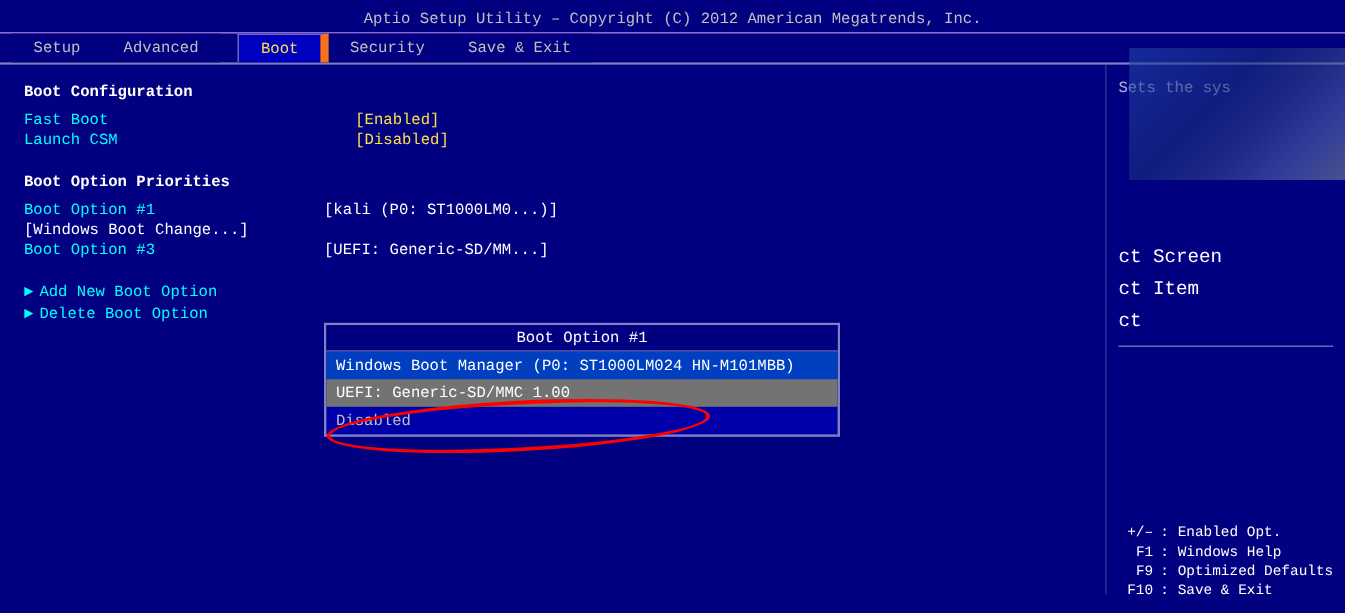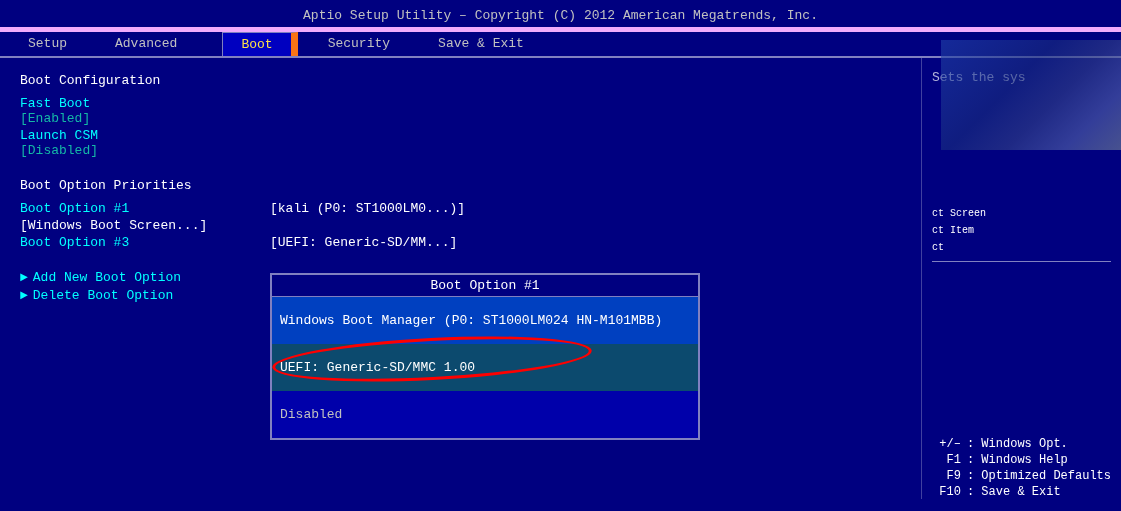--- a/index.html
+++ b/index.html
@@ -14,29 +14,29 @@
       position: relative;
     }
 
     
     .title-bar {
       background-color: #000080;
       color: #c0c0c0;
       text-align: center;
       padding: 8px 0 4px 0;
       font-size: 13px;
-      border-bottom: 5px solid #f0abfc;
+      border-bottom: 1px solid #f0abfc;
     }
 
     
     .nav-tabs {
       display: flex;
       background-color: #000080;
       padding: 0 10px;
-      gap: 12px;
+      gap: 0;
       border-bottom: 2px solid #8080c0;
     }
 
     .nav-tab {
       padding: 4px 18px;
       font-size: 13px;
       color: #c0c0c0;
       cursor: pointer;
       background-color: #000080;
     }
@@ -60,39 +60,39 @@
     .left-panel {
       flex: 1;
       padding: 15px 20px;
       background-color: #000080;
       position: relative;
     }
 
     .section-title {
       color: #ffffff;
       font-size: 13px;
-      font-weight: normal;
+      font-weight: bold;
       margin-bottom: 8px;
     }
 
     .config-row {
       display: flex;
       margin-bottom: 2px;
       font-size: 13px;
-      flex-direction: column;
     }
 
     .config-label {
       color: #00ffff;
       width: 250px;
       min-width: 250px;
     }
 
     .config-value {
-      color: #14b8a6;
+      color: #fde047;
+      margin-left: 26px;
     }
 
     .spacer {
       height: 18px;
     }
 
     
     .boot-option-row {
       display: flex;
       margin-bottom: 2px;
@@ -137,28 +137,28 @@
     .dropdown-title {
       background-color: #000080;
       color: #ffffff;
       text-align: center;
       padding: 3px 8px;
       font-size: 13px;
       border-bottom: 1px solid #8080c0;
     }
 
     .dropdown-item {
-      padding: 16px 8px;
+      padding: 4px 8px;
       font-size: 13px;
       color: #ffffff;
       cursor: pointer;
     }
 
     .dropdown-item.highlighted {
-      background-color: #0c4a6e;
+      background-color: #737373;
       color: #ffffff;
     }
 
     .dropdown-item.selected {
       background-color: #0040c0;
       color: #ffffff;
     }
 
     .dropdown-item.disabled-item {
       color: #c0c0c0;
@@ -220,21 +220,21 @@
       color: #ffffff;
     }
 
     
     .right-divider {
       border-top: 1px solid #8080c0;
       margin: 5px 0;
     }
 
     .right-panel-labels {
-      font-size: 10px;
+      font-size: 16px;
       color: #ffffff;
       line-height: 1.7;
     }
 
     
     .top-right-image {
       position: absolute;
       top: 40px;
       right: 0;
       width: 180px;
@@ -276,21 +276,21 @@
 
     <div class="spacer"></div>
 
     <div class="section-title">Boot Option Priorities</div>
 
     <div class="boot-option-row">
       <span class="boot-label">Boot Option #1</span>
       <span class="boot-value">[kali (P0: ST1000LM0...)]</span>
     </div>
     <div class="boot-option-row">
-      <span class="boot-value">[Windows Boot Screen...]</span>
+      <span class="boot-value">[Windows Boot Change...]</span>
     </div>
     <div class="boot-option-row">
       <span class="boot-label">Boot Option #3</span>
       <span class="boot-value">[UEFI: Generic-SD/MM...]</span>
     </div>
 
     <div class="spacer"></div>
 
     <div class="arrow-item">
       <span class="arrow-icon">►</span>
@@ -330,21 +330,21 @@
       <div class="right-panel-labels">
         <span>ct</span>
       </div>
     </div>
 
     <div class="right-divider"></div>
 
     <div class="key-hints">
       <div class="key-row">
         <span class="key-name">+/–</span>
-        <span class="key-desc">: Windows Opt.</span>
+        <span class="key-desc">: Enabled Opt.</span>
       </div>
       <div class="key-row">
         <span class="key-name">F1</span>
         <span class="key-desc">: Windows Help</span>
       </div>
       <div class="key-row">
         <span class="key-name">F9</span>
         <span class="key-desc">: Optimized Defaults</span>
       </div>
       <div class="key-row">

